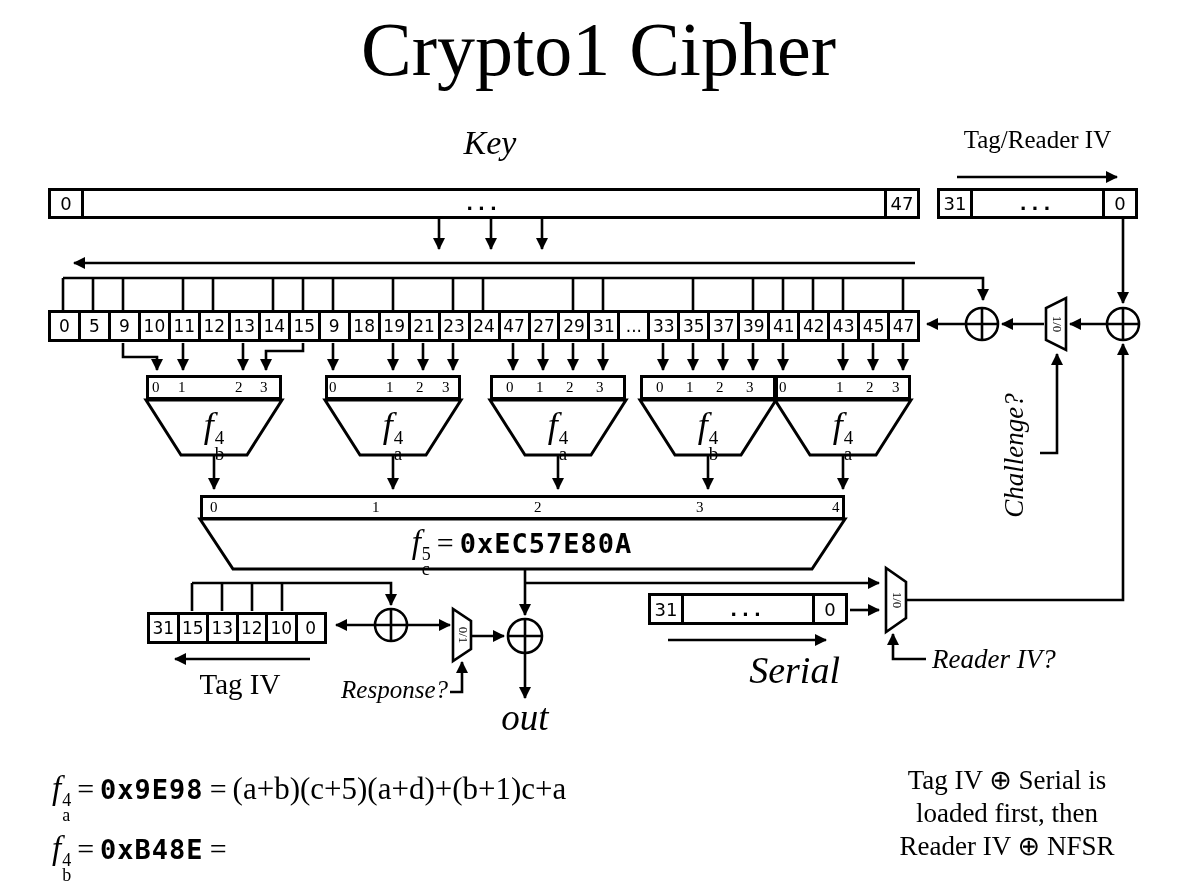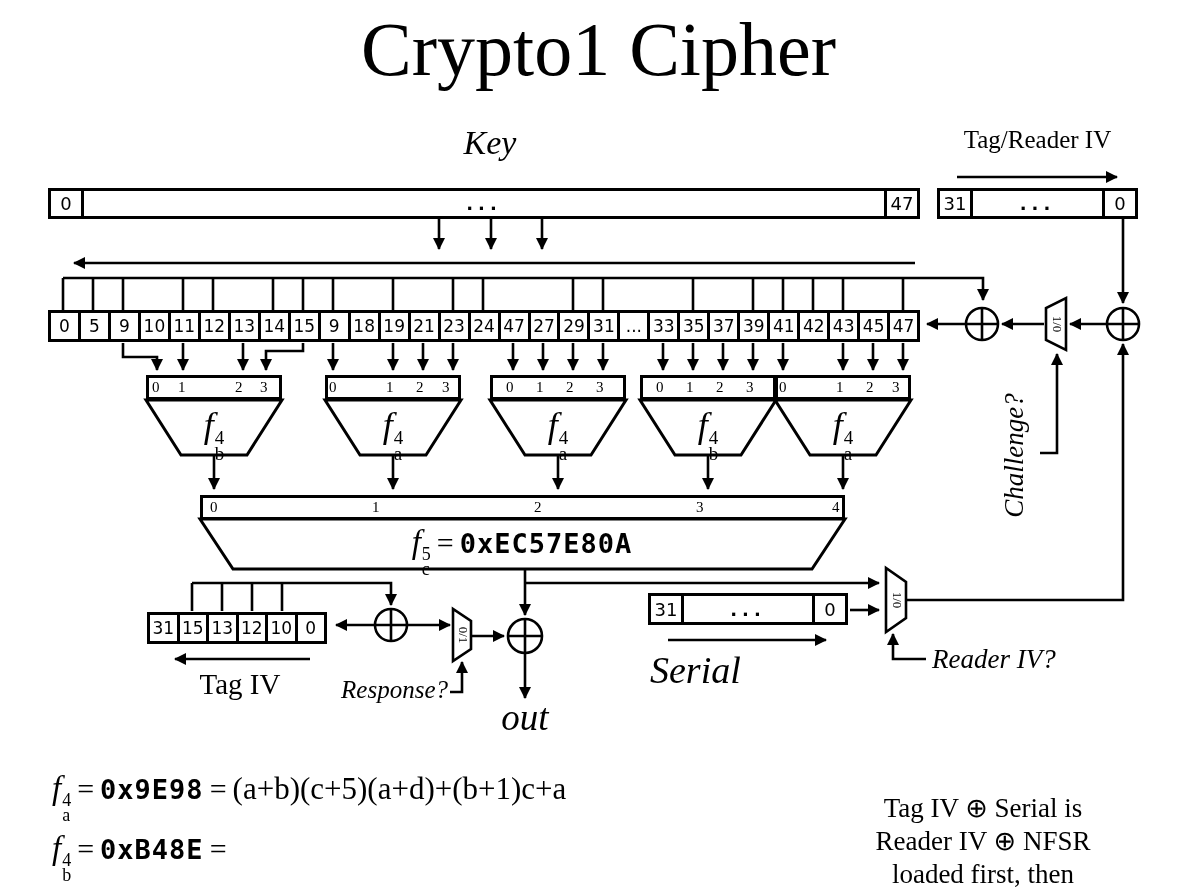--- a/index.html
+++ b/index.html
@@ -346,21 +346,21 @@
 
 <div class="reg" style="left:648px;top:593px;width:194px;height:26px;">
   <div class="cell fixed br">31</div>
   <div class="cell grow mid">...</div>
   <div class="cell fixed bl">0</div>
 </div>
 
 <div class="abs" style="left:165px;top:668px;width:150px;text-align:center;font-size:29px;">Tag IV</div>
 <div class="abs it" style="left:300px;top:676px;width:148px;text-align:right;font-size:25px;">Response?</div>
 <div class="abs it" style="left:455px;top:696px;width:140px;text-align:center;font-size:37px;">out</div>
-<div class="abs it" style="left:650px;top:648px;width:190px;text-align:left;font-size:38px;">Serial</div>
+<div class="abs it" style="left:650px;top:648px;width:190px;text-align:right;font-size:38px;">Serial</div>
 <div class="abs it" style="left:932px;top:644px;width:220px;font-size:27px;">Reader IV?</div>
 
 <div class="formula" style="left:52px;top:770px;">
   <span class="fit">f</span>
     <span class="stk">
       <i>4</i>
       <i>a</i>
     </span>
     <span class="eq">=</span>
     <span class="mono">0x9E98</span>
@@ -371,17 +371,17 @@
   <span class="fit">f</span>
     <span class="stk">
       <i>4</i>
       <i>b</i>
     </span>
     <span class="eq">=</span>
     <span class="mono">0xB48E</span>
     <span class="eq">=</span>
 </div>
 
-<div class="abs note" style="left:848px;top:764px;width:270px;margin-top:28px;">
+<div class="abs note" style="left:872px;top:764px;width:270px;">
   <div>Tag IV ⊕ Serial is</div>
+  <div>loaded first, then</div>
   <div>Reader IV ⊕ NFSR</div>
-  <div>loaded first, then</div>
 </div>
 
 </body></html>

